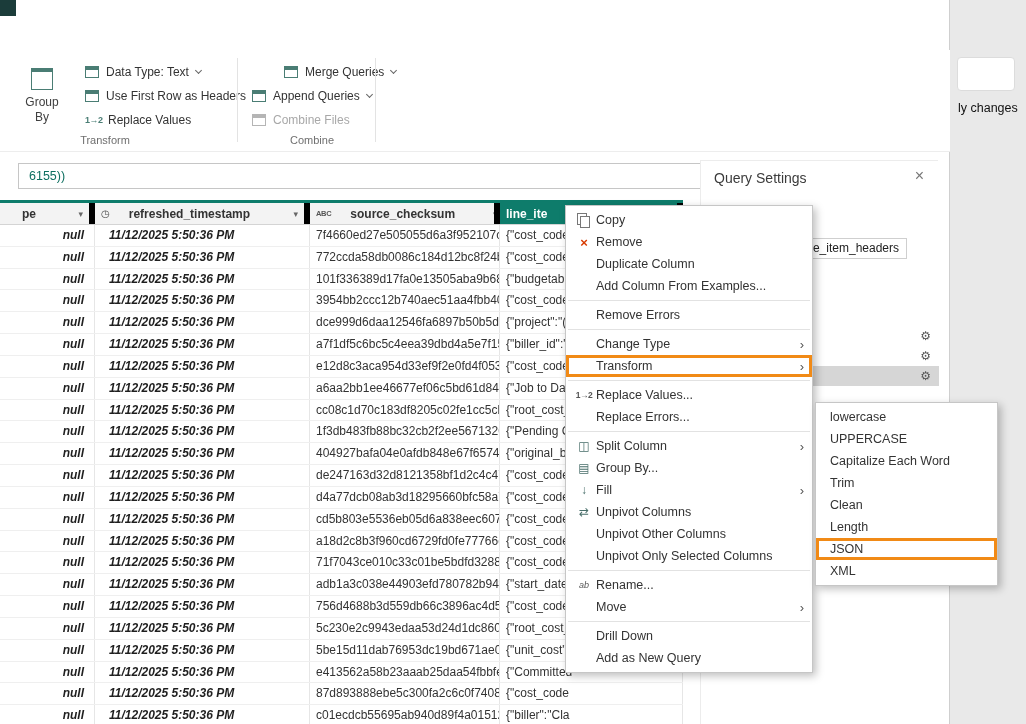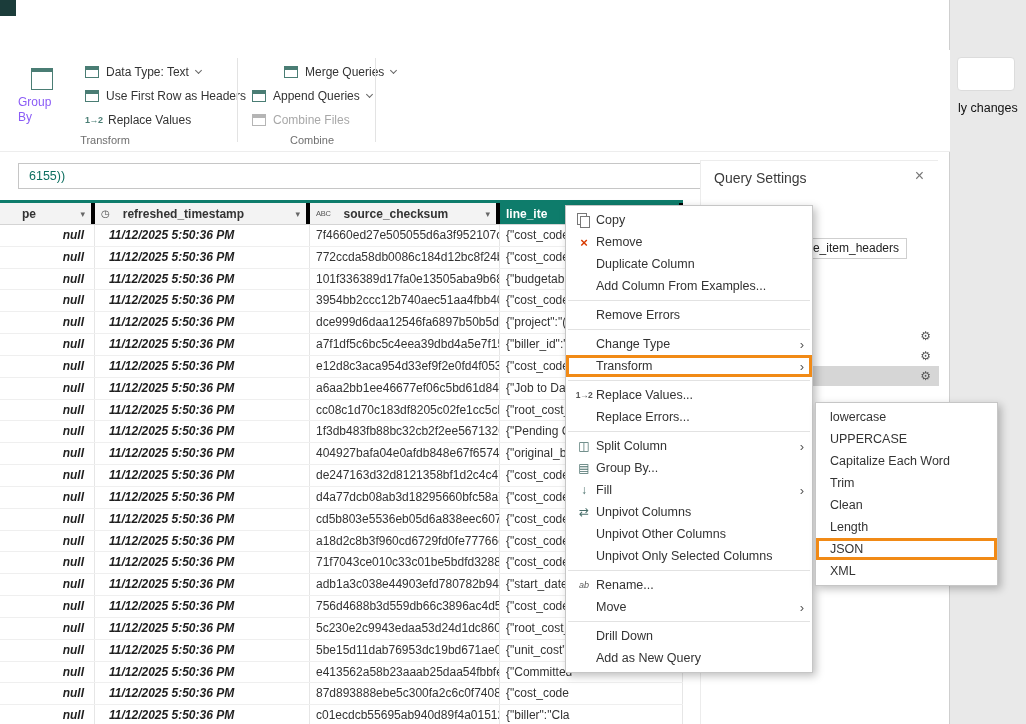--- a/index.html
+++ b/index.html
@@ -7,46 +7,46 @@
   .canvas {
     position:relative; width:1026px; height:724px; overflow:hidden;
     font-family:"Liberation Sans","DejaVu Sans",sans-serif; background:#e9e9e9;
   }
   .window { position:absolute; left:0; top:0; width:950px; height:724px; background:#fff; border-right:1px solid #cfcfcf; }
   .corner-square { position:absolute; left:0; top:0; width:16px; height:16px; background:#1b3c3a; }
 
   
   .ribbon { position:absolute; left:0; top:50px; width:950px; height:102px; background:#fff; border-bottom:1px solid #ededed; }
   .groupby-btn { position:absolute; left:18px; top:10px; width:48px; height:78px; display:flex; flex-direction:column; align-items:center; gap:5px; padding-top:8px; cursor:default; }
-  .groupby-btn .gb-label { font-size:12px; color:#8b5cf6; line-height:15px; }
+  .groupby-btn .gb-label { font-size:12px; color:#404040; text-align:center; line-height:15px; }
   .tbl-icon { position:relative; width:14px; height:12px; border:1px solid #4a7d74; background:#fff; flex:0 0 14px; }
   .tbl-icon::before { content:''; position:absolute; left:0; top:0; right:0; height:3px; background:#4a7d74; }
   .tbl-icon.lg { width:22px; height:17px; flex:0 0 22px; }
   .tbl-icon.gray { border-color:#b5b5b5; } .tbl-icon.gray::before { background:#b5b5b5; }
   .ritem { position:absolute; height:20px; display:flex; align-items:center; gap:7px; font-size:12px; color:#333; white-space:nowrap; }
   .ritem.disabled { color:#a8a8a8; }
   .rv-glyph { font-size:9px; font-weight:bold; color:#4a7d74; width:16px; text-align:center; letter-spacing:-0.5px; }
   .chev { display:inline-block; width:5px; height:5px; border-right:1.4px solid #666; border-bottom:1.4px solid #666; transform:rotate(45deg); margin-top:-4px; }
   .vsep { position:absolute; top:8px; height:84px; width:1px; background:#e3e3e3; }
   .group-label { position:absolute; top:84px; font-size:11px; color:#6f6f6f; text-align:center; }
 
   
   .formula-bar { position:absolute; left:18px; top:163px; width:781px; height:26px; background:#fff; border:1px solid #c6c6c6; display:flex; align-items:center; padding:0 10px; }
   .formula-text { flex:1; font-size:12.5px; color:#0e6f60; white-space:nowrap; overflow:hidden; }
   .fb-chev { width:16px; text-align:center; }
   .fb-chev .chev { width:7px; height:7px; border-color:#444; }
 
   
   .grid { position:absolute; left:0; top:200px; width:683px; }
   .thead { display:flex; height:25px; border-top:3px solid #0e7c6b; background:#f3f3f3; border-bottom:1px solid #d4d4d4; }
-  .th { display:flex; align-items:center; gap:13px; padding:0 6px; font-size:12px; font-weight:bold; color:#333; border-right:4px solid #000000; white-space:nowrap; overflow:hidden; }
+  .th { display:flex; align-items:center; gap:19px; padding:0 6px; font-size:12px; font-weight:bold; color:#333; border-right:6px solid #000000; white-space:nowrap; overflow:hidden; }
   .th .sp { flex:1; }
   .filter-btn { font-size:9px; color:#666; cursor:default; }
   .type-icon { font-size:10px; color:#555; }
-  .abc-icon { font-size:7.5px; font-weight:normal; color:#555; letter-spacing:-0.3px; }
+  .abc-icon { font-size:7.5px; font-weight:bold; color:#555; letter-spacing:-0.3px; }
   .th.sel { background:#0e7c6b; color:#fff; }
   .c0 { width:95px; } .c1 { width:215px; } .c2 { width:190px; } .c3 { width:183px; }
   .trow { display:flex; height:21.83px; background:#fff; border-bottom:1px solid #efefef; }
   .cell { font-size:12px; line-height:20.5px; padding:0 6px; white-space:nowrap; overflow:hidden; border-right:1px solid #e6e6e6; color:#333; }
   .cell.c0 { text-align:right; padding-right:10px; font-style:italic; font-weight:bold; color:#1f1f1f; }
   .cell.c1 { padding-left:14px; font-style:italic; font-weight:bold; color:#1f1f1f; }
 
   
   .qpanel { position:absolute; left:700px; top:160px; width:238px; height:564px; background:#fff; border-left:1px solid #ececec; border-top:1px solid #ececec; }
   .qp-title { position:absolute; left:13px; top:9px; font-size:14px; color:#3b3b3b; }

